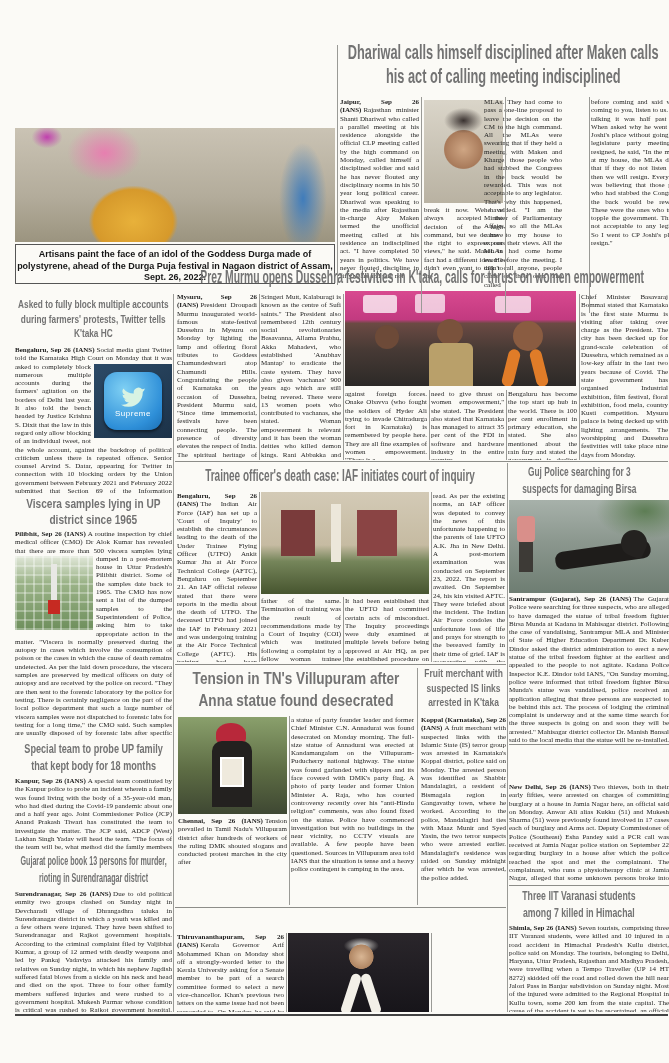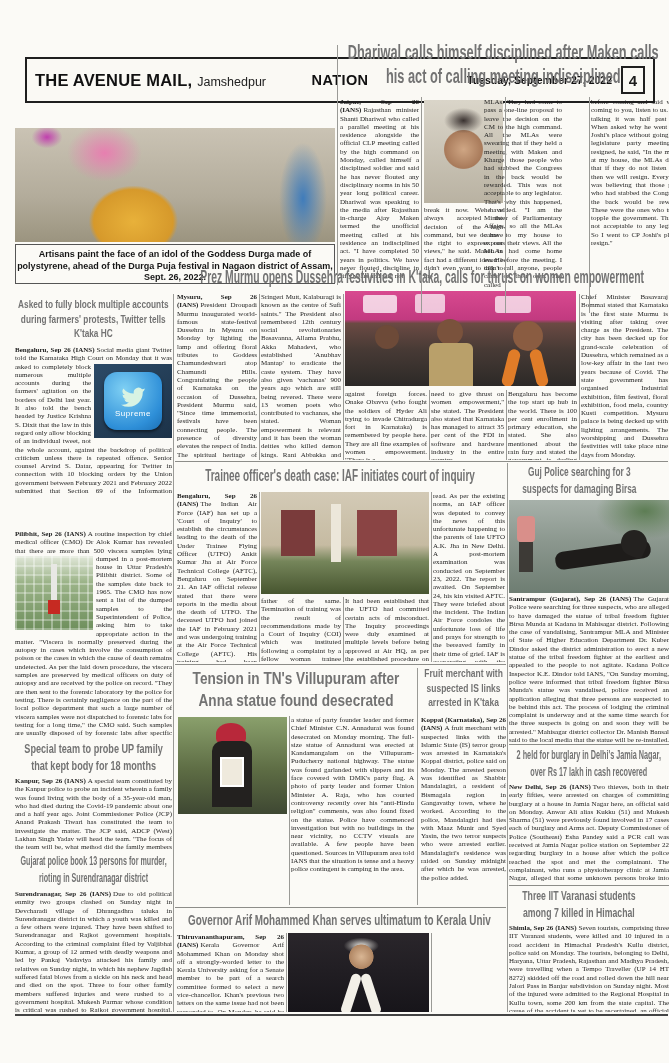--- a/index.html
+++ b/index.html
@@ -40,30 +40,20 @@
   .birsa-ph{background:radial-gradient(ellipse 70px 40px at 85% 12%, #5d7d54 0%, rgba(0,0,0,0) 70%),linear-gradient(180deg,#a7b1aa 0%,#8b978e 45%,#6e7d72 100%);}
   .visc-ph{width:78px;height:74px;background:repeating-linear-gradient(90deg, rgba(255,255,255,.35) 0 2px, rgba(0,0,0,0) 2px 9px),repeating-linear-gradient(0deg, rgba(255,255,255,.3) 0 2px, rgba(0,0,0,0) 2px 9px),linear-gradient(180deg,#e2e8da 0%,#9cb489 35%,#6e8f5c 100%);position:relative;}
   .gov-ph{background:radial-gradient(circle 17px at 52% 30%, #d9b694 0%, #b08663 70%, rgba(0,0,0,0) 74%),radial-gradient(ellipse 22px 10px at 52% 16%, #e8e6e0 0%, rgba(0,0,0,0) 80%),linear-gradient(180deg,#2a262b 0%,#17151a 100%);}
   .cap{position:absolute;border:1px solid #555;box-sizing:border-box;font-family:"Liberation Sans",sans-serif;font-weight:bold;font-size:9px;line-height:11.5px;text-align:center;padding:4px 0;color:#161616;background:#fbfaf6;}
 </style>
 </head>
 <body>
 
 <div class="page">
 
-  <header class="masthead">
-    <div class="mh-left">
-      <span class="mh-title">THE AVENUE MAIL,</span><span class="mh-city">Jamshedpur</span>
-    </div>
-    <div class="mh-center">NATION</div>
-    <div class="mh-right">
-      <span class="mh-date">Tuesday, September 27, 2022</span>
-      <span class="mh-page">4</span>
-    </div>
-  </header>
 
   <div class="ph durga" style="left:15px;top:128px;width:320px;height:114px;"></div>
   <div class="cap" style="left:15px;top:244px;width:320px;height:40px;">Artisans paint the face of an idol of the Goddess Durga made of polystyrene, ahead of the Durga Puja festival in Nagaon district of Assam, Sept. 26, 2022.</div>
 
   <div class="hl" style="left:338px;top:40px;width:331px;height:52px;">
     <span class="in" style="width:156%;transform:scaleX(.64);font-size:20px;line-height:24px;">Dhariwal calls himself disciplined after Maken calls his act of calling meeting indisciplined</span>
   </div>
   <div class="bt" style="left:340px;top:98px;width:79px;height:215px;">
     <b class="dl">Jaipur, Sep 26 (IANS)</b><span>Rajasthan minister Shanti Dhariwal who called a parallel meeting at his residence alongside the official CLP meeting called by the high command on Monday, called himself a disciplined soldier and said he has never flouted any disciplinary norms in his 50 year long political career. Dhariwal was speaking to the media after Rajasthan in-charge Ajay Maken termed the unofficial meeting called at his residence an indisciplined act. "I have completed 50 years in politics. We have never flouted discipline in fifty years and will not</span>
   </div>
@@ -120,20 +110,23 @@
       <span class="tw-logo">
         <svg viewBox="0 0 24 24">
             <path d="M23 5c-.8.4-1.7.6-2.6.8a4.5 4.5 0 0 0-7.7 4A13 13 0 0 1 3 5a4.5 4.5 0 0 0 1.4 6 4 4 0 0 1-2-.5 4.5 4.5 0 0 0 3.6 4.4 4.6 4.6 0 0 1-2 .1 4.5 4.5 0 0 0 4.2 3.1A9 9 0 0 1 1 20a13 13 0 0 0 7 2c8.4 0 13-7 13-13v-.6A9 9 0 0 0 23 5z"></path>
           </svg>
         <i class="tw-word">Supreme</i>
       </span>
     </span>
     <span>asked to completely block numerous multiple accounts during the farmers' agitation on the borders of Delhi last year. It also told the bench headed by Justice Krishna S. Dixit that the law in this regard only allow blocking of an individual tweet, not the whole account, against the backdrop of political criticism unless there is repeated offence. Senior counsel Arvind S. Datar, appearing for Twitter in connection with 10 blocking orders by the Union government between February 2021 and February 2022 submitted that Section 69 of the Information Technology Act does not give scope for blanket blocking of accounts. He questioned that when the newspapers, and television channels were covering the farmers' agitation, why was not his client (Twitter) asked to completely block all accounts. Noting that freedom of speech includes the right to criticise the government, he said that the Supreme Court has held that criticism can be made within the boundaries of law, and the order by the Union government is a violation of the Supreme Court order. Justice Dixit sought to know how such issues are dealt with in other jurisdictions such as American law for which the counsel sought time. The hearing was adjourned to October 17.</span>
   </div>
 
+  <div class="hl" style="left:15px;top:496px;width:157px;height:32px;">
+    <span class="in" style="width:133%;transform:scaleX(.75);font-size:13.5px;line-height:16px;">Viscera samples lying in UP district since 1965</span>
+  </div>
   <div class="bt" style="left:15px;top:530px;width:157px;height:206px;">
     <b class="dl">Pilibhit, Sep 26 (IANS)</b><span>A routine inspection by chief medical officer (CMO) Dr Alok Kumar has revealed that there are more than 500 viscera samples lying</span>
     <span class="visc-ph fl" style="position:relative;display:block;">
       <i style="position:absolute;left:36px;top:8px;width:6px;height:40px;background:#e8e8e4;display:block;"></i>
       <i style="position:absolute;left:33px;top:44px;width:12px;height:14px;background:#c62a22;display:block;"></i>
     </span>
     <span>dumped in a post-mortem house in Uttar Pradesh's Pilibhit district. Some of the samples date back to 1965. The CMO has now sent a list of the dumped samples to the Superintendent of Police, asking him to take appropriate action in the matter. "Viscera is normally preserved during the autopsy in cases which involve the consumption of poison or the cases in which the cause of death remains undetected. As per the laid down procedure, the viscera samples are preserved by medical officers on duty of autopsy and are received by the police on record. "They are then sent to the forensic laboratory by the police for testing. There is certainly negligence on the part of the local police department that such a large number of viscera samples were not dispatched to forensic labs for testing for a long time," the CMO said. Such samples are usually disposed of by forensic labs after specific tests, in coordination with local police and the health department.</span>
   </div>
 
   <div class="hl" style="left:15px;top:741px;width:157px;height:34px;">
@@ -172,34 +165,34 @@
   </div>
 
   <div class="hl" style="left:176px;top:668px;width:240px;height:46px;">
     <span class="in" style="width:125%;transform:scaleX(.8);font-size:17px;line-height:22px;">Tension in TN's Villupuram after Anna statue found desecrated</span>
   </div>
   <div class="ph vill-ph" style="left:178px;top:717px;width:109px;height:97px;">
     <i style="left:38px;top:6px;width:30px;height:22px;background:#b8283a;border-radius:50% 50% 30% 30%;"></i>
     <i style="left:34px;top:24px;width:40px;height:66px;background:#23211f;border-radius:10px 10px 0 0;"></i>
     <i style="left:42px;top:40px;width:24px;height:30px;background:#efeadd;border:2px solid #fff;box-sizing:border-box;"></i>
   </div>
+  <div class="bt" style="left:178px;top:817px;width:109px;height:88px;">
+    <b class="dl">Chennai, Sep 26 (IANS)</b><span>Tension prevailed in Tamil Nadu's Villupuram district after hundreds of workers of the ruling DMK shouted slogans and conducted protest marches in the city after</span>
+  </div>
   <div class="bt" style="left:291px;top:716px;width:123px;height:189px;">
     <span>a statue of party founder leader and former Chief Minister C.N. Annadurai was found desecrated on Monday morning. The full-size statue of Annadurai was erected at Kandamangalam on the Villupuram-Puducherry national highway. The statue was found garlanded with slippers and its face covered with DMK's party flag. A photo of party leader and former Union Minister A. Raja, who has courted controversy recently over his "anti-Hindu religion" comments, was also found fixed on the statue. Police have commenced investigation but with no buildings in the near vicinity, no CCTV visuals are available. A few people have been questioned. Sources in Villupuram area told IANS that the situation is tense and a heavy police contingent is camping in the area.</span>
   </div>
 
   <div class="hl" style="left:421px;top:666px;width:85px;height:48px;">
     <span class="in" style="width:130%;transform:scaleX(.77);font-size:11px;line-height:14.5px;">Fruit merchant with suspected IS links arrested in K'taka</span>
   </div>
   <div class="bt" style="left:421px;top:716px;width:85px;height:189px;">
     <b class="dl">Koppal (Karnataka), Sep 26 (IANS)</b><span>A fruit merchant with suspected links with the Islamic State (IS) terror group was arrested in Karnataka's Koppal district, police said on Monday. The arrested person was identified as Shabbir Mandalagiri, a resident of Bismagala region in Gangavathy town, where he worked. According to the police, Mandalagiri had ties with Maaz Munir and Syed Yasin, the two terror suspects who were arrested earlier. Mandalagiri's residence was raided on Sunday midnight after which he was arrested, the police added.</span>
   </div>
 
-  <div class="hl" style="left:175px;top:910px;width:330px;height:20px;">
-    <span class="in" style="width:151%;transform:scaleX(.66);font-size:15px;line-height:19px;white-space:nowrap;">Governor Arif Mohammed Khan serves ultimatum to Kerala Univ</span>
-  </div>
   <div class="bt" style="left:177px;top:933px;width:107px;height:79px;">
     <b class="dl">Thiruvananthapuram, Sep 26 (IANS)</b><span>Kerala Governor Arif Mohammed Khan on Monday shot off a strongly-worded letter to the Kerala University asking for a Senate member to be part of a search committee formed to select a new vice-chancellor. Khan's previous two letters on the same issue had not been responded to. On Monday, he said he will be forced to go ahead with the other two members of the three-member committee that is already in place. The incumbent vice-chancellor superannuates next month. Few months back, Khan had first written to the</span>
   </div>
   <div class="ph gov-ph" style="left:288px;top:933px;width:141px;height:79px;">
     <i style="left:58px;top:40px;width:10px;height:42px;background:#f3f0e8;transform:rotate(18deg);border-radius:5px;"></i>
     <i style="left:78px;top:40px;width:10px;height:42px;background:#f3f0e8;transform:rotate(-18deg);border-radius:5px;"></i>
   </div>
 
   <div class="hl" style="left:509px;top:464px;width:140px;height:34px;">
     <span class="in" style="width:157%;transform:scaleX(.64);font-size:13px;line-height:16.5px;">Guj Police searching for 3 suspects for damaging Birsa Munda statue</span>
@@ -207,23 +200,20 @@
   <div class="ph birsa-ph" style="left:509px;top:500px;width:160px;height:93px;">
     <i style="left:8px;top:16px;width:18px;height:26px;background:#d98f8a;border-radius:4px;"></i>
     <i style="left:10px;top:42px;width:14px;height:30px;background:#3d3a36;"></i>
     <i style="left:46px;top:46px;width:96px;height:18px;background:#1e1c1a;transform:rotate(-8deg);border-radius:8px;"></i>
     <i style="left:112px;top:30px;width:26px;height:26px;background:#242220;border-radius:50% 50% 20% 50%;transform:rotate(24deg);"></i>
   </div>
   <div class="bt" style="left:509px;top:595px;width:160px;height:147px;">
     <b class="dl">Santrampur (Gujarat), Sep 26 (IANS)</b><span>The Gujarat Police were searching for three suspects, who are alleged to have damaged the statue of tribal freedom fighter Birsa Munda at Kadana in Mahisagar district. Following the case of vandalising, Santrampur MLA and Minister of State of Higher Education Department Dr. Kuber Dindor asked the district administration to erect a new statue of the tribal freedom fighter at the earliest and appealed to the people to not agitate. Kadana Police Inspector K.E. Dindor told IANS, "On Sunday morning, police were informed that tribal freedom fighter Birsa Munda's statue was vandalised, police received an application alleging that three persons are suspected to be behind this act. The process of lodging the criminal complaint is underway and at the same time search for the three suspects is going on and soon they will be arrested." Mahisagar district collector Dr. Manish Bansal said to the local media that the statue will be re-installed. The statue was unveiled this August.</span>
   </div>
 
-  <div class="hl" style="left:509px;top:747px;width:160px;height:34px;">
-    <span class="in" style="width:172%;transform:scaleX(.58);font-size:12.5px;line-height:16.5px;">2 held for burglary in Delhi's Jamia Nagar, over Rs 17 lakh in cash recovered</span>
-  </div>
   <div class="bt" style="left:509px;top:783px;width:160px;height:100px;">
     <b class="dl">New Delhi, Sep 26 (IANS)</b><span>Two thieves, both in their early fifties, were arrested on charges of committing burglary at a house in Jamia Nagar here, an official said on Monday. Anwar Ali alias Kukku (51) and Mukesh Sharma (51) were previously found involved in 17 cases each of burglary and Arms act. Deputy Commissioner of Police (Southeast) Esha Pandey said a PCR call was received at Jamia Nagar police station on September 22 regarding burglary in a house after which the police reached the spot and met the complainant. The complainant, who runs a physiotherapy clinic at Jamia Nagar, alleged that some unknown persons broke into her house and took away Rs 19 lakh in cash, a diamond pendant, two gold rings, four gold earrings, two pairs of gold bangles and two wrist watches. Accordingly, the police registered an FIR under sections 380 (Theft in dwelling house) and 454 (Lurking house-trespass or house-breaking in order to commit offence punishable with imprisonment) of the IPC and began probing the incident.</span>
   </div>
 
   <div class="hl" style="left:509px;top:888px;width:140px;height:34px;">
     <span class="in" style="width:149%;transform:scaleX(.67);font-size:13px;line-height:16.5px;">Three IIT Varanasi students among 7 killed in Himachal accident</span>
   </div>
   <div class="bt" style="left:509px;top:924px;width:160px;height:88px;">
     <b class="dl">Shimla, Sep 26 (IANS)</b><span>Seven tourists, comprising three IIT Varanasi students, were killed and 10 injured in a road accident in Himachal Pradesh's Kullu district, police said on Monday. The tourists, belonging to Delhi, Haryana, Uttar Pradesh, Rajasthan and Madhya Pradesh, were travelling when a Tempo Traveller (UP 14 HT 8272) skidded off the road and rolled down the hill near Jalori Pass in Banjar subdivision on Sunday night. Most of the injured were admitted to the Regional Hospital in Kullu town, some 200 km from the state capital. The cause of the accident is yet to be ascertained, an official told IANS.</span>
   </div>

